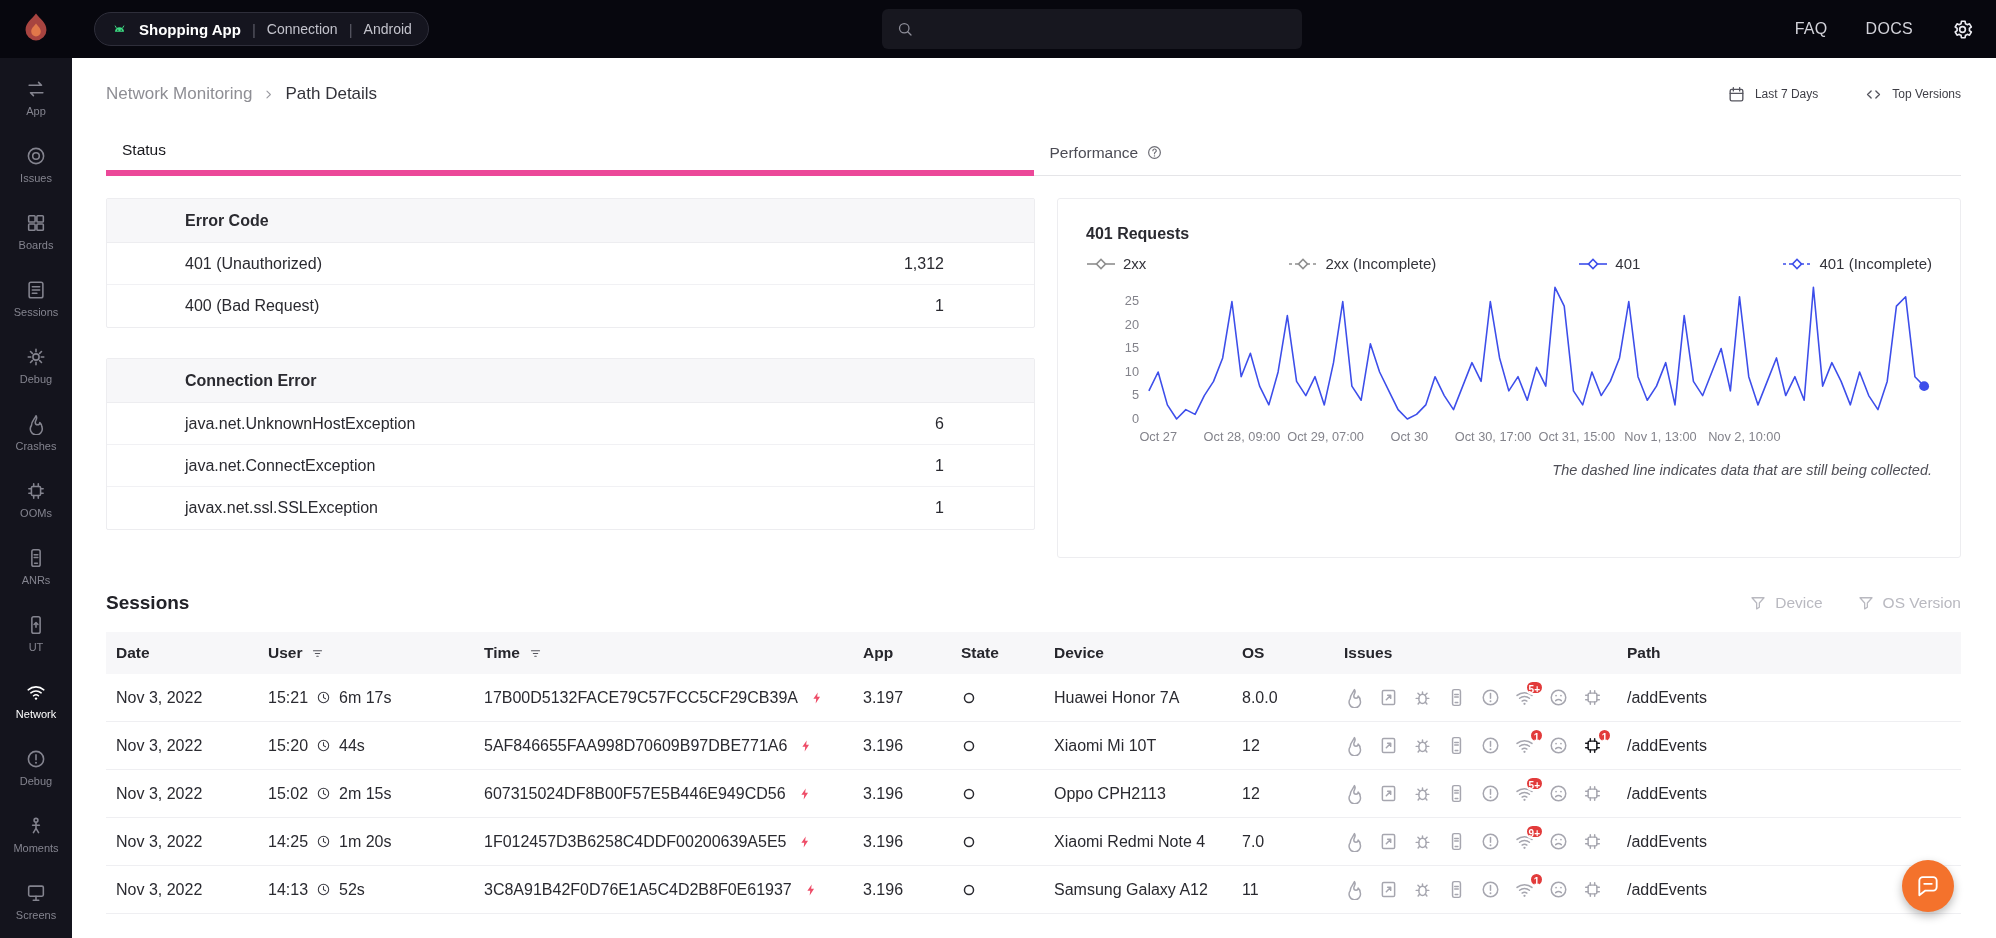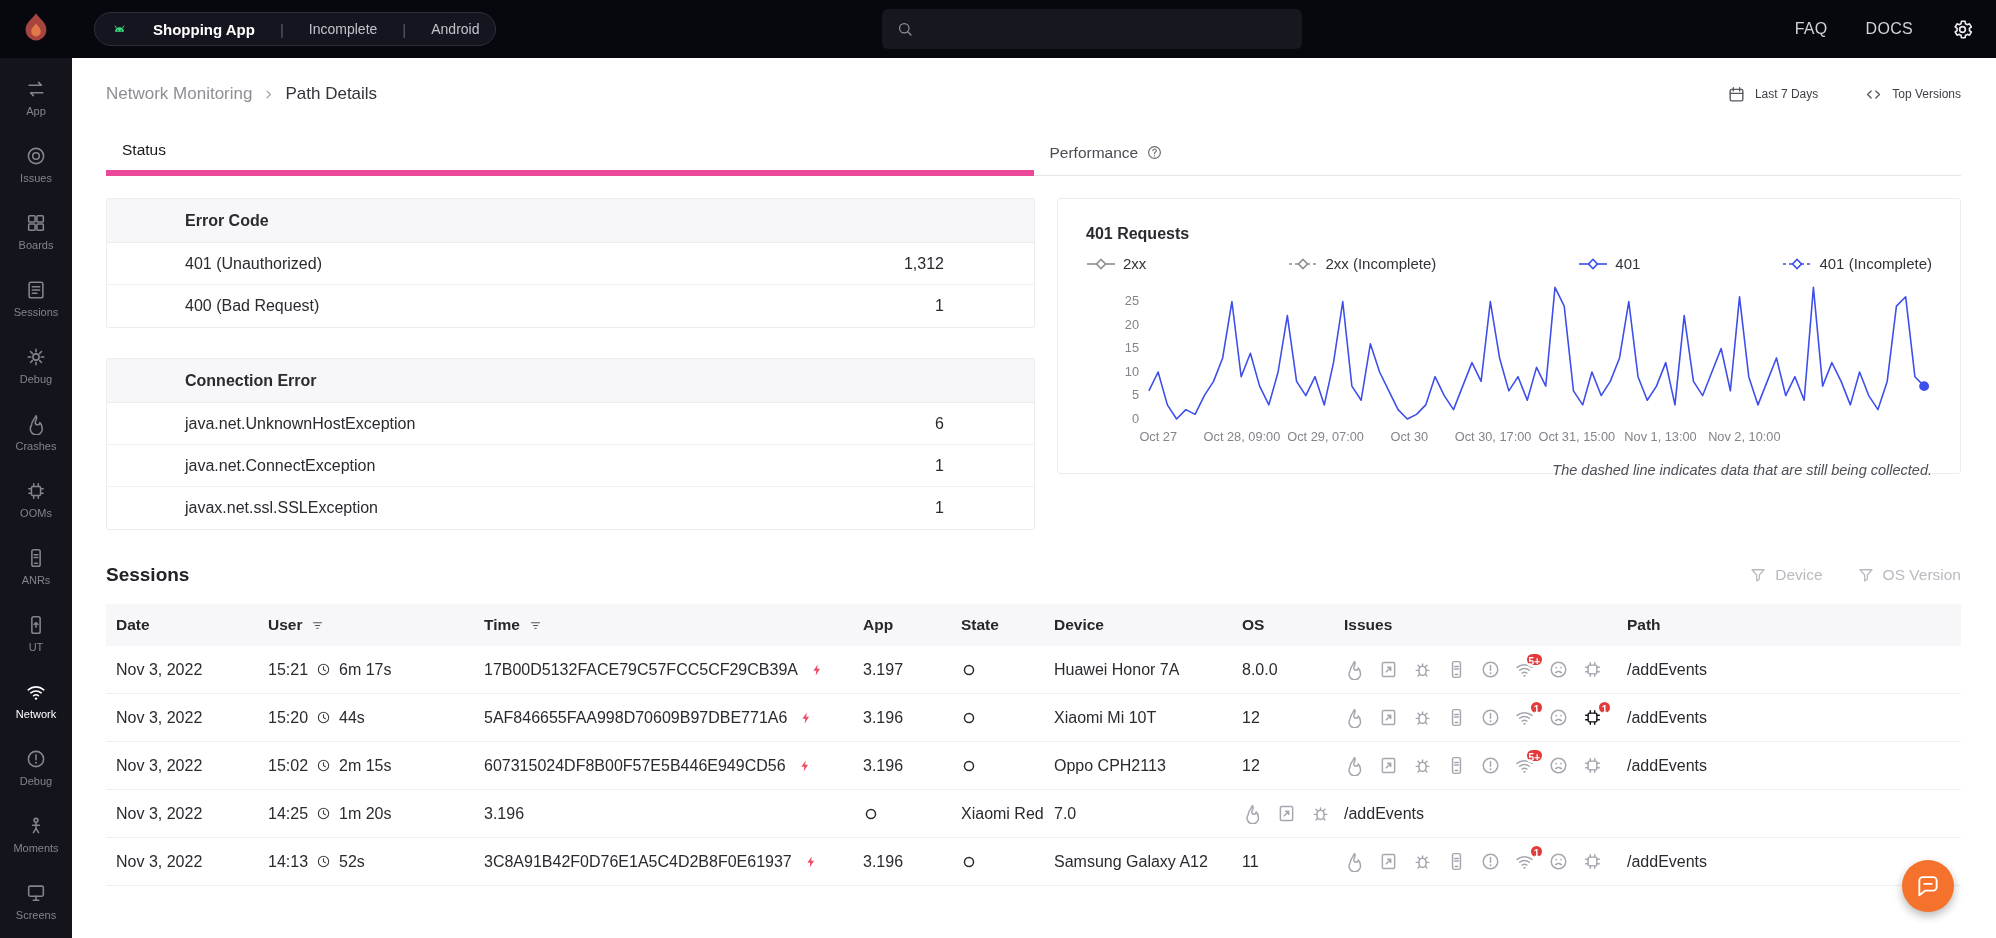--- a/index.html
+++ b/index.html
@@ -4,21 +4,21 @@
 <style>
   *{margin:0;padding:0;box-sizing:border-box}
   html,body{width:1996px;height:938px;overflow:hidden;background:#fff;font-family:"Liberation Sans",sans-serif}
   .ic-slot{display:inline-flex;align-items:center;justify-content:center}
   .ic-slot svg{width:100%;height:100%}
 
   
   .topbar{position:absolute;top:0;left:0;right:0;height:58px;background:#07070e;display:flex;align-items:center;z-index:5}
   .logo-wrap{width:72px;display:flex;align-items:center;justify-content:center}
   .logo{width:38px;height:38px}
-  .pill{margin-left:22px;display:flex;align-items:center;gap:25px;background:#15151f;border:1px solid #2e2e3a;border-radius:17px;height:34px;padding:0 16px;font-size:15px;cursor:pointer}
+  .pill{margin-left:22px;display:flex;align-items:center;gap:11px;background:#15151f;border:1px solid #2e2e3a;border-radius:17px;height:34px;padding:0 16px;font-size:15px;cursor:pointer}
   .ic-and{width:17px;height:17px}
   .pill-app{color:#fff;font-weight:700}
   .pill-sep{color:#5a5a66}
   .pill-muted{color:#c3c3cc;font-size:14px}
   .search{position:absolute;left:882px;top:9px;width:420px;height:40px;background:#17171f;border-radius:6px;display:flex;align-items:center;gap:10px;padding:0 14px}
   .search .sic{width:18px;height:18px;color:#8e8e99}
   .search input{flex:1;background:transparent;border:0;outline:0;color:#e0e0e6;font-size:15px;font-family:inherit}
   .top-right{margin-left:auto;display:flex;align-items:center;gap:38px;padding-right:22px}
   .top-link{color:#d2d2d9;font-size:16px;letter-spacing:.3px;cursor:pointer}
   .gear{width:23px;height:23px;color:#ececf2;cursor:pointer}
@@ -49,21 +49,21 @@
   .page-title{margin-top:22px;font-size:20px;color:#222228;padding-left:2px}
 
   .panels{display:flex;gap:22px;margin-top:22px;align-items:flex-start}
   .left-col{width:929px;display:flex;flex-direction:column;gap:30px}
   .err-table{border:1px solid #ededf0;border-radius:2px}
   .err-head{background:#f7f7f9;height:44px;display:flex;align-items:center;padding-left:78px;font-size:16px;font-weight:700;color:#2a2a30;border-bottom:1px solid #ededf0}
   .err-row{height:42px;display:flex;align-items:center;padding-left:78px;font-size:16px;color:#2a2a30;border-bottom:1px solid #f1f1f4;position:relative;cursor:pointer}
   .err-row:last-child{border-bottom:none}
   .err-value{position:absolute;right:90px}
 
-  .chart-card{flex:1;border:1px solid #ededf0;border-radius:3px;height:276px;padding:26px 28px 18px}
+  .chart-card{flex:1;border:1px solid #ededf0;border-radius:3px;height:360px;padding:26px 28px 18px}
   .chart-title{font-size:16px;font-weight:700;color:#2a2a30}
   .legend{display:flex;justify-content:space-between;align-items:center;margin-top:12px;font-size:15px;color:#34343b}
   .lg-item{display:flex;align-items:center;gap:7px;cursor:pointer}
   .lg-mark{width:30px;height:12px}
   #chart-svg{width:100%;height:170px;margin-top:8px;overflow:visible;display:block}
   #chart-svg .ax{font-size:13px;fill:#83838b;font-family:"Liberation Sans",sans-serif}
   .chart-note{margin-top:12px;text-align:right;font-style:italic;font-size:14.5px;color:#4f4f57}
 
   .sessions-head{margin-top:34px;display:flex;align-items:center}
   .sessions-title{font-size:19px;font-weight:700;color:#222228}
@@ -105,21 +105,21 @@
     <span class="ic-slot ic-and">
         <svg viewBox="0 0 24 24" fill="none" stroke="currentColor" stroke-width="1.7" stroke-linecap="round" stroke-linejoin="round">
           <path d="M5.6 15.2a6.4 6.4 0 0 1 12.8 0z" fill="#3ddc84" stroke="none"></path>
           <path d="M7.3 9.3L6 7M16.7 9.3L18 7" stroke="#3ddc84" stroke-width="1.4"></path>
           <circle cx="9.6" cy="12.9" r=".9" fill="#0b1f16" stroke="none"></circle>
           <circle cx="14.4" cy="12.9" r=".9" fill="#0b1f16" stroke="none"></circle>
         </svg>
       </span>
     <span class="pill-app">Shopping App</span>
     <span class="pill-sep">|</span>
-    <span class="pill-muted">Incomplete</span>
+    <span class="pill-muted">Connection</span>
     <span class="pill-sep">|</span>
     <span class="pill-muted">Android</span>
   </div>
   <div class="search">
     <span class="ic-slot sic">
         <svg viewBox="0 0 24 24" fill="none" stroke="currentColor" stroke-width="1.7" stroke-linecap="round" stroke-linejoin="round">
           <circle cx="11" cy="11" r="6.3"></circle>
           <path d="M15.6 15.6l4.4 4.4"></path>
         </svg>
       </span>
@@ -747,20 +747,28 @@
     <div class="s-cell c-time">
       <span class="f-time">14:25</span>
       <span class="ic-slot clock">
               <svg viewBox="0 0 24 24" fill="none" stroke="currentColor" stroke-width="1.7" stroke-linecap="round" stroke-linejoin="round">
                 <circle cx="12" cy="12" r="8.3"></circle>
                 <path d="M12 7.2v5l3.2 1.9"></path>
               </svg>
             </span>
       <span class="f-dur">1m 20s</span>
     </div>
+    <div class="s-cell c-user">
+      <span class="f-user">1F012457D3B6258C4DDF00200639A5E5</span>
+      <span class="ic-slot bolt">
+              <svg viewBox="0 0 24 24" fill="none" stroke="currentColor" stroke-width="1.7" stroke-linecap="round" stroke-linejoin="round">
+                <path d="M13.2 2.5L5.8 13.4h4.9l-1 8.1 7.5-11.6h-4.9z" fill="currentColor" stroke="none"></path>
+              </svg>
+            </span>
+    </div>
     <div class="s-cell c-app">
             <span class="f-app">3.196</span>
           </div>
     <div class="s-cell c-state">
             <span class="ic-slot state-ic">
               <svg viewBox="0 0 24 24" fill="none" stroke="currentColor" stroke-width="1.7" stroke-linecap="round" stroke-linejoin="round">
                 <circle cx="12" cy="12" r="6.8" stroke-width="2.2"></circle>
               </svg>
             </span>
           </div>

